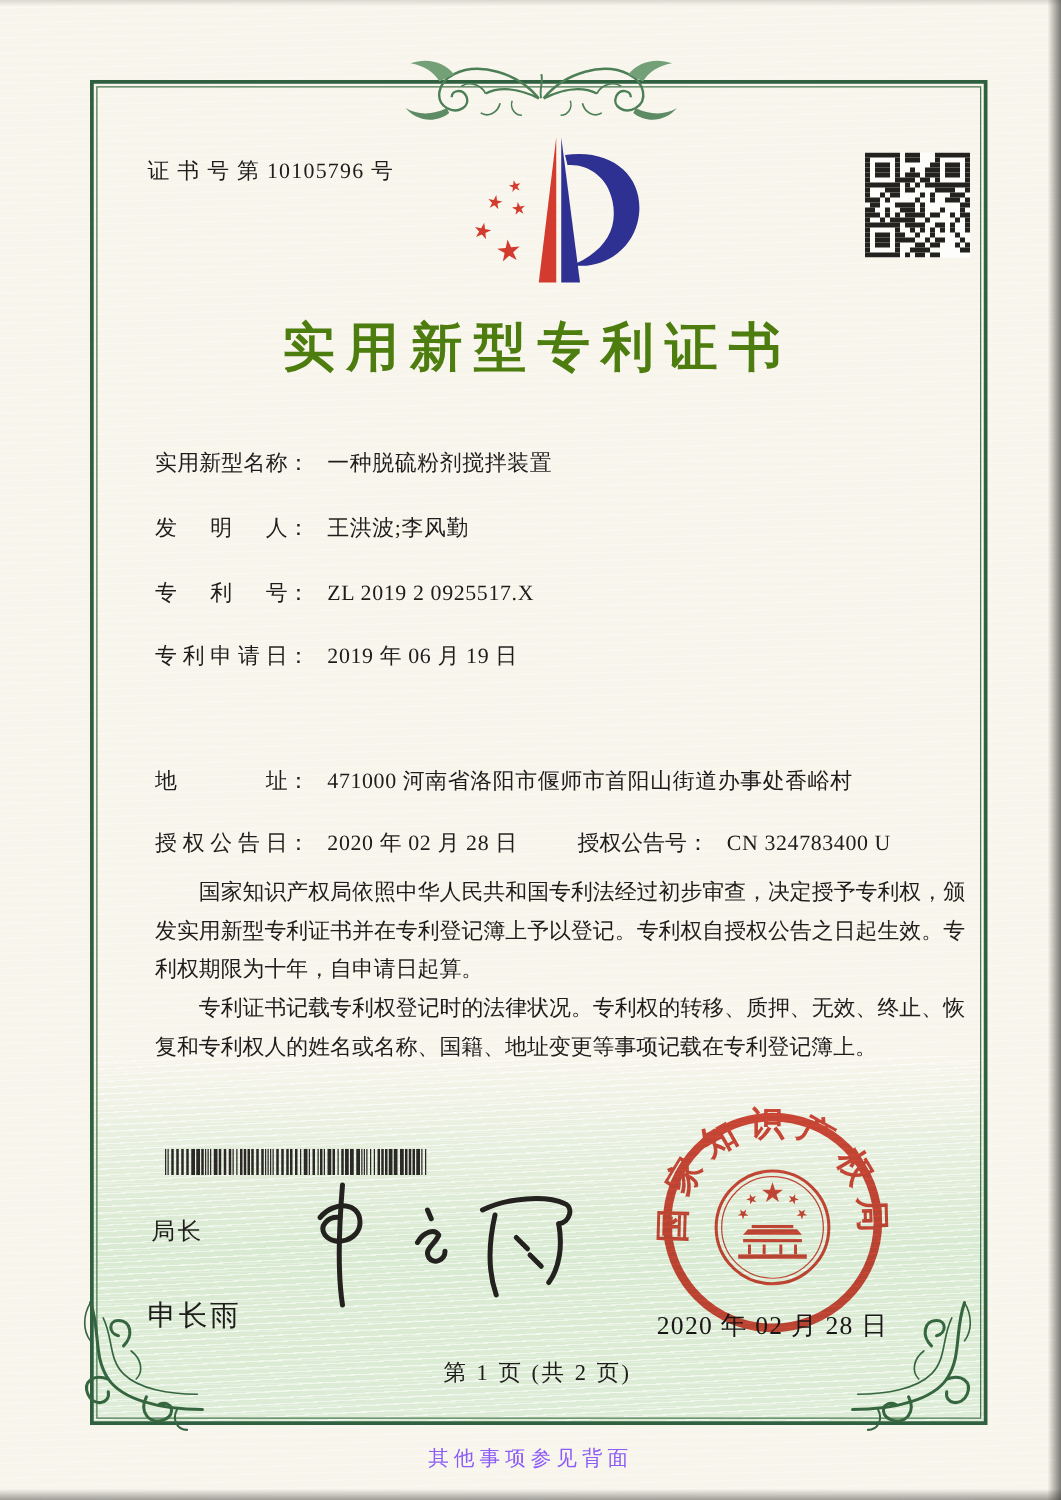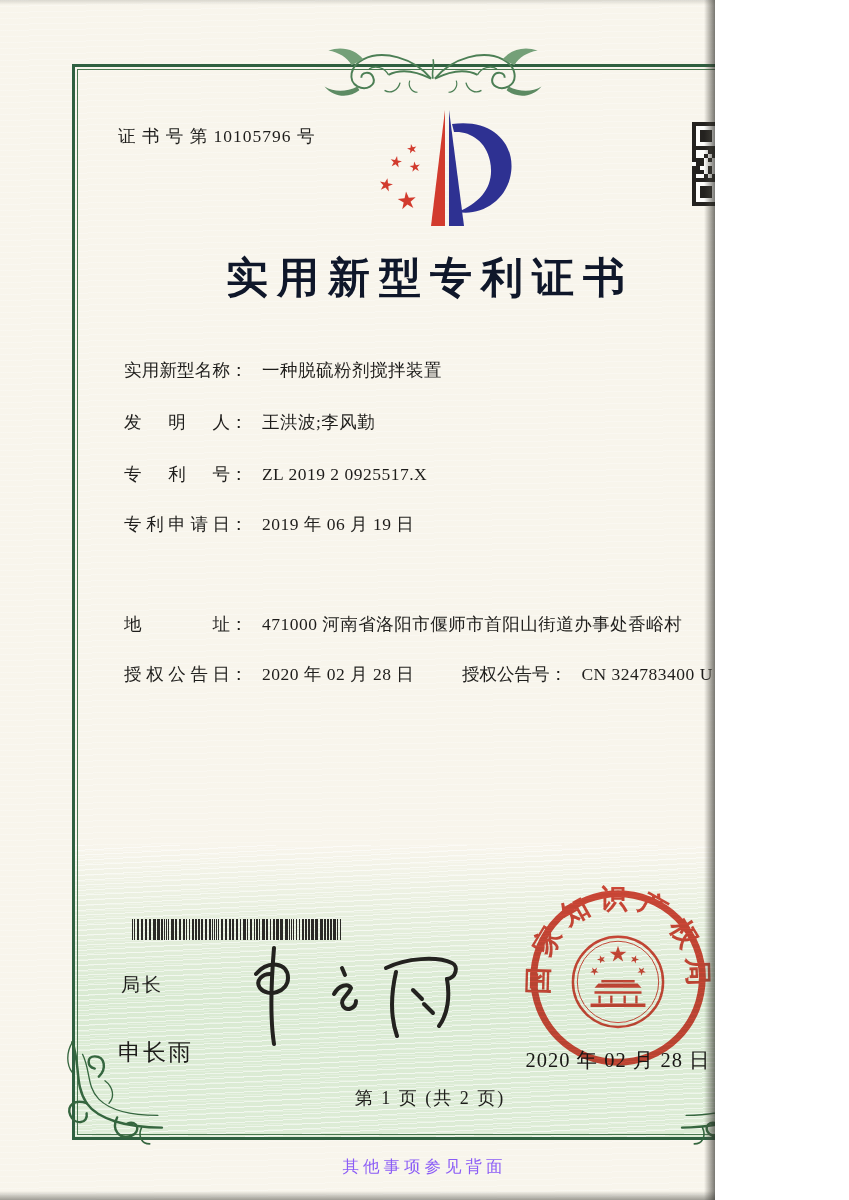--- a/index.html
+++ b/index.html
@@ -1,17 +1,17 @@
 <!DOCTYPE html>
 <html><head>
 <meta charset="utf-8">
 <style>
   html,body{margin:0;padding:0;}
   .scan{
-    position:relative;width:715px;height:1200px;overflow:hidden;
+    position:relative;width:849px;height:1200px;overflow:hidden;
     background:#f8f5ec;
     font-family:"Liberation Serif","DejaVu Serif",serif;
     color:#1e1d1b;
   }
   .texture{position:absolute;inset:0;z-index:1;pointer-events:none;
     background:repeating-linear-gradient(179deg,rgba(255,255,255,.25) 0 1px,transparent 1px 6px);}
   .edge-right{position:absolute;top:0;right:0;width:11px;height:100%;z-index:9;
     background:linear-gradient(90deg,rgba(90,88,80,0),rgba(72,70,62,.40) 55%,rgba(40,40,36,.62));}
   .edge-bottom{position:absolute;left:0;bottom:0;width:100%;height:9px;z-index:9;
     background:linear-gradient(180deg,rgba(90,88,80,0),rgba(50,50,44,.45));}
@@ -32,21 +32,21 @@
   .orn-bl{left:52px;top:1036px;width:114px;height:114px;}
   .orn-br{left:678px;top:1036px;width:114px;height:114px;transform:scaleX(-1);}
 
   .cert-no{position:absolute;left:118px;top:124px;z-index:4;font-size:17.5px;letter-spacing:1px;}
 
   .logo{position:absolute;left:366px;top:98px;width:156px;height:140px;z-index:4;}
   .qr{position:absolute;left:692px;top:122px;width:84px;height:84px;z-index:4;background:#fdfdfb;}
   .qr svg{width:84px;height:84px;display:block;}
 
   .doc-title{position:absolute;left:72px;top:250px;width:716px;z-index:4;
-    text-align:center;font-size:42px;font-weight:bold;letter-spacing:9px;color:#0f172a;}
+    text-align:center;font-size:42px;font-weight:bold;letter-spacing:9px;color:#4d7c0f;}
 
   .field-row{position:absolute;left:124px;width:652px;z-index:4;font-size:17.5px;white-space:nowrap;}
   .flabel{display:inline-block;width:106px;text-align:justify;text-align-last:justify;vertical-align:bottom;}
   .fcolon{display:inline-block;}
   .fvalue{margin-left:10px;letter-spacing:.5px;}
   .r0{top:358px}.r1{top:410px}.r2{top:462px}.r3{top:512px}.r4{top:562px}.r5{top:612px}.r6{top:662px}
   .pair2{position:absolute;left:338px;top:0;}
 
   .body-text{position:absolute;left:124px;top:698px;width:648px;z-index:4;
     font-size:17.5px;line-height:31px;text-align:justify;}
@@ -395,20 +395,24 @@
   </div>
   <div class="field-row r6">
     <span class="flabel">授权公告日</span><span class="fcolon">：</span>
     <span class="fvalue">2020 年 02 月 28 日</span>
     <span class="pair2">
       <span>授权公告号</span><span>：</span>
       <span class="fvalue">CN 324783400 U</span>
     </span>
   </div>
 
+  <div class="body-text">
+    <p>国家知识产权局依照中华人民共和国专利法经过初步审查，决定授予专利权，颁发实用新型专利证书并在专利登记簿上予以登记。专利权自授权公告之日起生效。专利权期限为十年，自申请日起算。</p>
+    <p>专利证书记载专利权登记时的法律状况。专利权的转移、质押、无效、终止、恢复和专利权人的姓名或名称、国籍、地址变更等事项记载在专利登记簿上。</p>
+  </div>
 
   <div class="barcode">
     <svg viewBox="0 0 216 21" preserveAspectRatio="none">
         <g fill="#2a2926">
           <rect x="2" y="0" width="1" height="21"></rect>
           <rect x="4" y="0" width="1" height="21"></rect>
           <rect x="7" y="0" width="2" height="21"></rect>
           <rect x="11" y="0" width="2" height="21"></rect>
           <rect x="15" y="0" width="2" height="21"></rect>
           <rect x="19" y="0" width="2" height="21"></rect>

